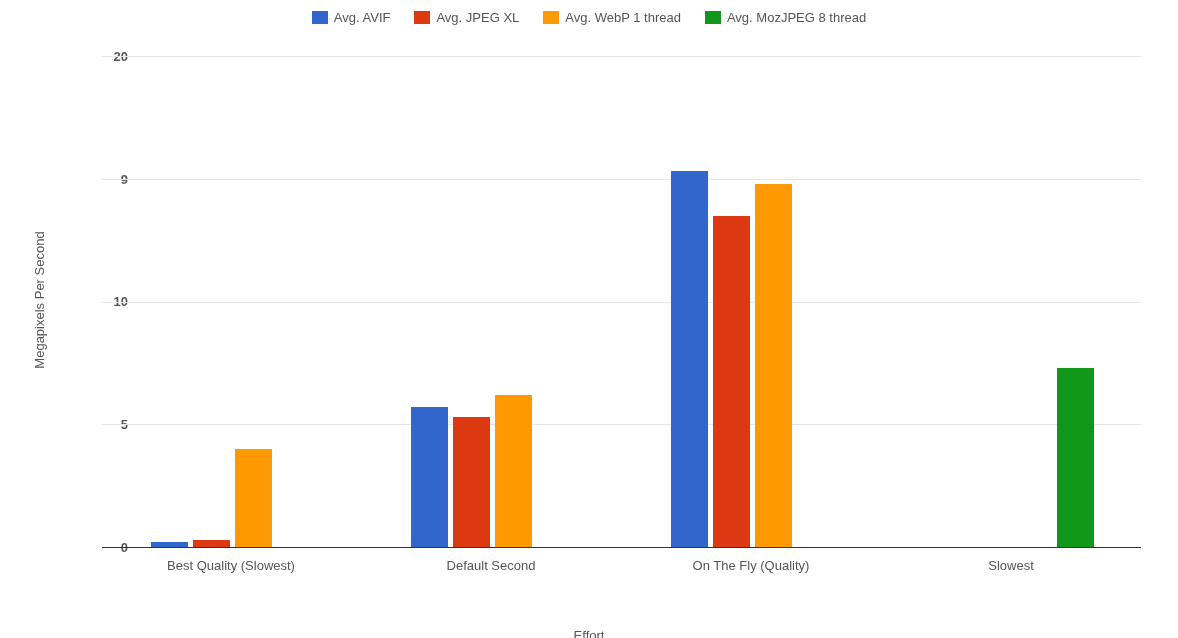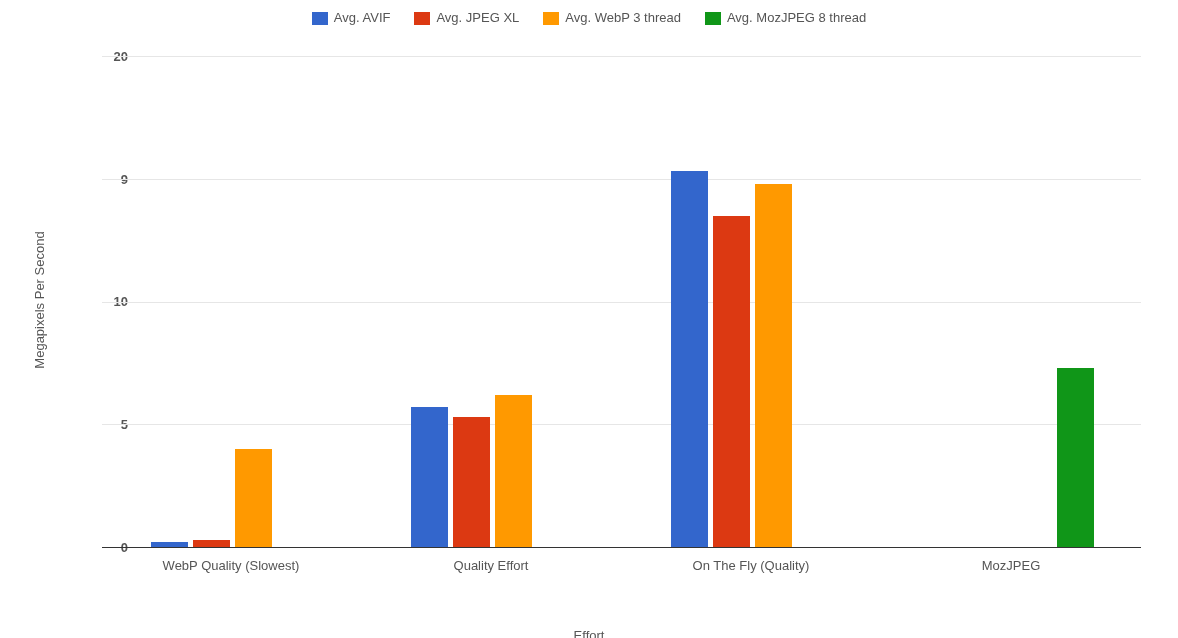--- a/index.html
+++ b/index.html
@@ -25,21 +25,21 @@
     left: 0;
     width: 100%;
     display: flex;
     justify-content: center;
     gap: 24px;
     font-size: 13px;
     color: #555;
   }
   .legend-item {
     display: flex;
-    align-items: flex-end;
+    align-items: center;
     gap: 6px;
   }
   .legend-swatch {
     width: 16px;
     height: 13px;
   }
   .plot-area {
     position: absolute;
     left: 101px;
     top: 56px;
@@ -114,21 +114,21 @@
     <div class="legend-item">
       <span class="legend-swatch" style="background:#3366cc"></span>
       <span>Avg. AVIF</span>
     </div>
     <div class="legend-item">
       <span class="legend-swatch" style="background:#dc3912"></span>
       <span>Avg. JPEG XL</span>
     </div>
     <div class="legend-item">
       <span class="legend-swatch" style="background:#ff9900"></span>
-      <span>Avg. WebP 3 thread</span>
+      <span>Avg. WebP 1 thread</span>
     </div>
     <div class="legend-item">
       <span class="legend-swatch" style="background:#109618"></span>
       <span>Avg. MozJPEG 8 thread</span>
     </div>
   </div>
 
   <div class="ylabel">Megapixels Per Second</div>
 
   <div class="ytick" style="top:547px">0</div>
@@ -149,20 +149,20 @@
       <div class="bar" title="Avg. WebP 1 thread — Best Quality (Slowest): 4" style="left: 132.5px; width: 37px; height: 98.2px; background: rgb(255, 153, 0);"></div>
       <div class="bar" title="Avg. AVIF — Default Effort: 5.7" style="left: 308.5px; width: 37px; height: 139.935px; background: rgb(51, 102, 204);"></div>
       <div class="bar" title="Avg. JPEG XL — Default Effort: 5.3" style="left: 350.5px; width: 37px; height: 130.115px; background: rgb(220, 57, 18);"></div>
       <div class="bar" title="Avg. WebP 1 thread — Default Effort: 6.2" style="left: 392.5px; width: 37px; height: 152.21px; background: rgb(255, 153, 0);"></div>
       <div class="bar" title="Avg. AVIF — On The Fly (Fastest): 15.3" style="left: 568.5px; width: 37px; height: 375.615px; background: rgb(51, 102, 204);"></div>
       <div class="bar" title="Avg. JPEG XL — On The Fly (Fastest): 13.5" style="left: 610.5px; width: 37px; height: 331.425px; background: rgb(220, 57, 18);"></div>
       <div class="bar" title="Avg. WebP 1 thread — On The Fly (Fastest): 14.8" style="left: 652.5px; width: 37px; height: 363.34px; background: rgb(255, 153, 0);"></div>
       <div class="bar" title="Avg. MozJPEG 1 thread — MozJPEG: 7.3" style="left: 954.5px; width: 37px; height: 179.215px; background: rgb(16, 150, 24);"></div>
     </div>
 
-  <div class="cat-label" style="left:231px">WebP Quality (Slowest)</div>
-  <div class="cat-label" style="left:491px">Quality Effort</div>
+  <div class="cat-label" style="left:231px">Best Quality (Slowest)</div>
+  <div class="cat-label" style="left:491px">Default Second</div>
   <div class="cat-label" style="left:751px">On The Fly (Quality)</div>
-  <div class="cat-label" style="left:1011px">MozJPEG</div>
+  <div class="cat-label" style="left:1011px">Slowest</div>
 
   <div class="xlabel">Effort</div>
 
 </div>
 
 </body></html>

